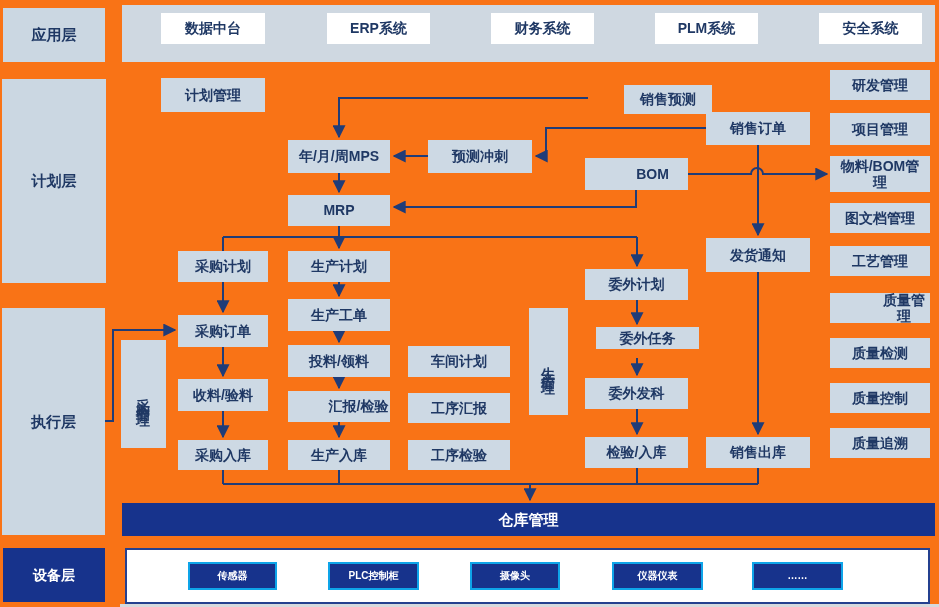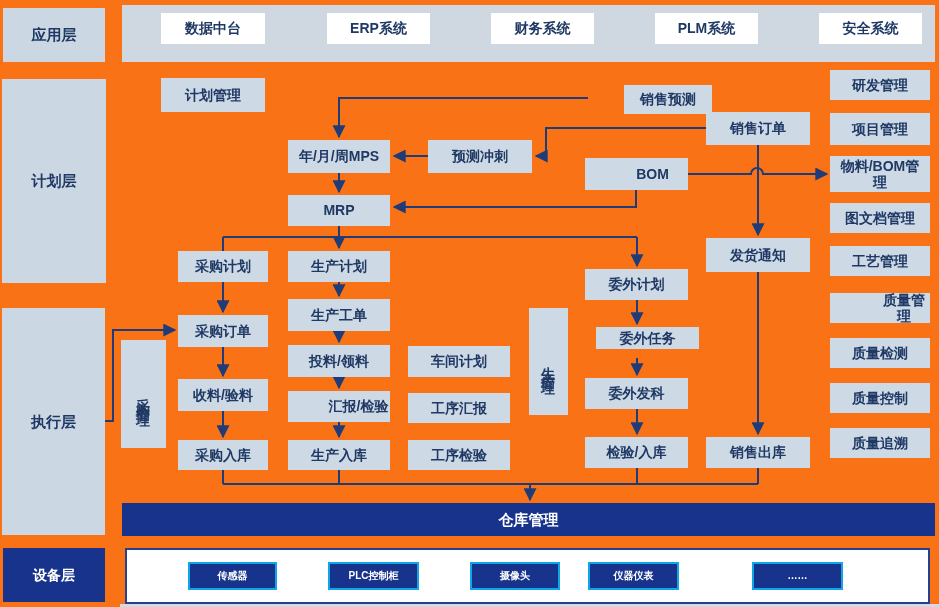--- a/index.html
+++ b/index.html
@@ -120,21 +120,21 @@
 
   <div class="box vbox" style="left:121px; top:340px; width:45px; height:108px;">采购管理</div>
   <div class="box vbox" style="left:529px; top:308px; width:39px; height:107px;">生产管理</div>
 
   <div class="box dark" style="left:122px; top:503px; width:813px; height:33px; font-size:15px;">仓库管理</div>
 
   <div id="device-frame" style="left:125px; top:548px; width:805px; height:56px;"></div>
   <div class="box dark device-btn" style="left:188px; top:562px; width:89px; height:28px;">传感器</div>
   <div class="box dark device-btn" style="left:328px; top:562px; width:91px; height:28px;">PLC控制柜</div>
   <div class="box dark device-btn" style="left:470px; top:562px; width:90px; height:28px;">摄像头</div>
-  <div class="box dark device-btn" style="left:588px; top:562px; width:91px; height:28px;">仪器仪表</div>
+  <div class="box dark device-btn" style="left:612px; top:562px; width:91px; height:28px;">仪器仪表</div>
   <div class="box dark device-btn" style="left:752px; top:562px; width:91px; height:28px;">……</div>
 
   <svg id="connectors" viewBox="0 0 939 607">
     <defs>
       <marker id="ah" viewBox="0 0 10 10" refX="9" refY="5" markerWidth="6.5" markerHeight="6.5" orient="auto">
         <path d="M0,0 L10,5 L0,10 z" fill="#1F3C78"></path>
       </marker>
     </defs>
     <g stroke="#1F3C78" stroke-width="2" fill="none">
       <path d="M588,98 H339 V137" marker-end="url(#ah)"></path>

